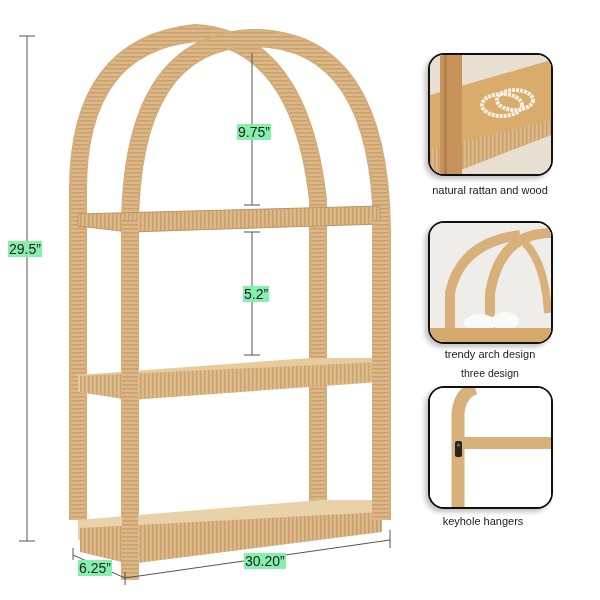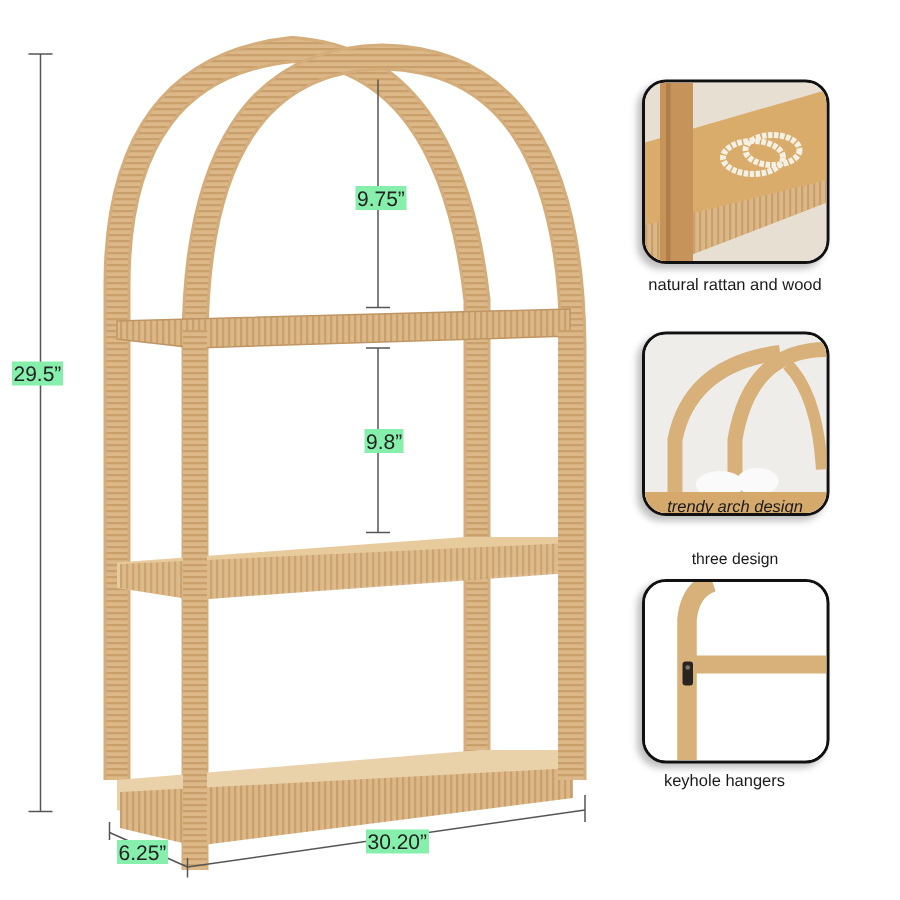--- a/index.html
+++ b/index.html
@@ -59,21 +59,21 @@
       <line x1="73" y1="555" x2="125" y2="578"></line>
       <line x1="125" y1="572" x2="125" y2="585"></line>
       <line x1="125" y1="578" x2="390" y2="540"></line>
       <line x1="390" y1="530" x2="390" y2="548"></line>
     </g>
   </svg>
 </div>
 
 <div class="dim-label" style="left:8px;top:241px;">29.5”</div>
 <div class="dim-label" style="left:237px;top:124px;">9.75”</div>
-<div class="dim-label" style="left:243px;top:286px;">9.8”</div>
+<div class="dim-label" style="left:243px;top:286px;">5.2”</div>
 <div class="dim-label" style="left:244px;top:553px;">30.20”</div>
 <div class="dim-label" style="left:78px;top:560px;">6.25”</div>
 
 <div class="inset" style="left:428px;top:53px;">
   <svg width="121" height="119" viewBox="0 0 121 119">
     <rect width="121" height="119" fill="#e8dfd3"></rect>
     <polygon points="0,40 121,5 121,80 20,119 0,119" fill="#d9ac6b"></polygon>
     <polygon points="0,95 121,65 121,80 20,119 0,119" fill="url(#weave)"></polygon>
     <rect x="10" y="0" width="22" height="119" fill="#c6935a"></rect>
     <rect x="14" y="0" width="3" height="119" fill="#b07e48"></rect>
@@ -87,21 +87,21 @@
   <svg width="121" height="119" viewBox="0 0 121 119">
     <rect width="121" height="119" fill="#efedea"></rect>
     <path d="M 20 119 L 20 70 Q 30 20 90 12" fill="none" stroke="#d8b07a" stroke-width="10"></path>
     <path d="M 60 119 L 60 70 Q 70 10 121 10" fill="none" stroke="#d8b07a" stroke-width="10"></path>
     <path d="M 95 20 Q 115 40 118 90" fill="none" stroke="#d8b07a" stroke-width="8"></path>
     <ellipse cx="50" cy="100" rx="16" ry="9" fill="#fafafa"></ellipse>
     <ellipse cx="75" cy="98" rx="14" ry="9" fill="#fafafa"></ellipse>
     <rect x="0" y="105" width="121" height="14" fill="#d5a96c"></rect>
   </svg>
 </div>
-<div class="caption" style="left:400px;top:332px;font-style:italic;">trendy arch design</div>
+<div class="caption" style="left:400px;top:348px;">trendy arch design</div>
 <div class="subcaption" style="left:400px;top:367px;">three design</div>
 
 <div class="inset" style="left:428px;top:386px;">
   <svg width="121" height="119" viewBox="0 0 121 119">
     <rect width="121" height="119" fill="#ffffff"></rect>
     <path d="M 28 119 L 28 25 Q 30 5 45 0" fill="none" stroke="#d8b07a" stroke-width="13"></path>
     <rect x="34" y="49" width="87" height="12" fill="#d8b07a"></rect>
     <rect x="25" y="53" width="7" height="16" rx="2" fill="#2a2420"></rect>
     <circle cx="28.5" cy="57" r="1.5" fill="#777"></circle>
   </svg>

